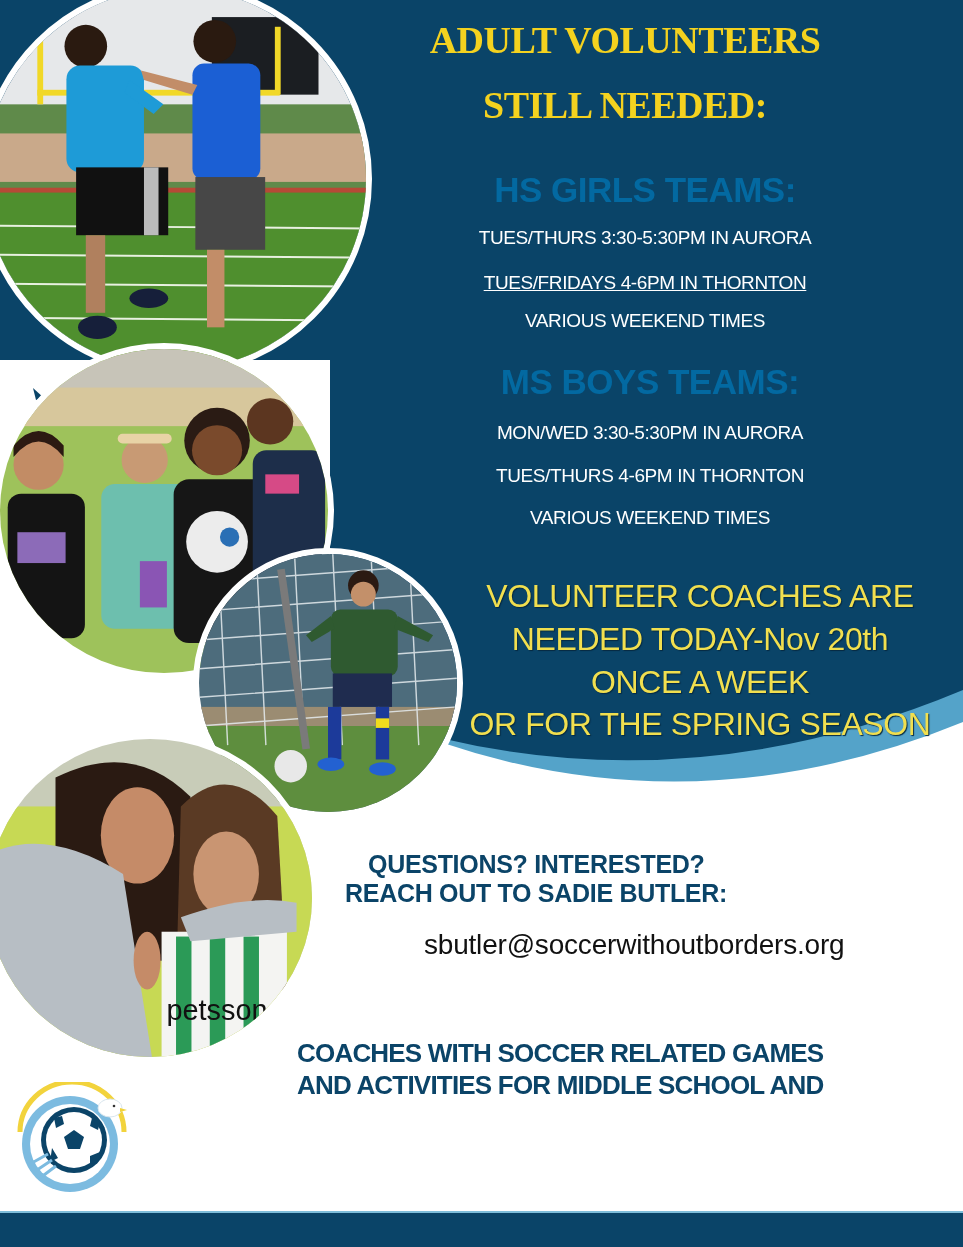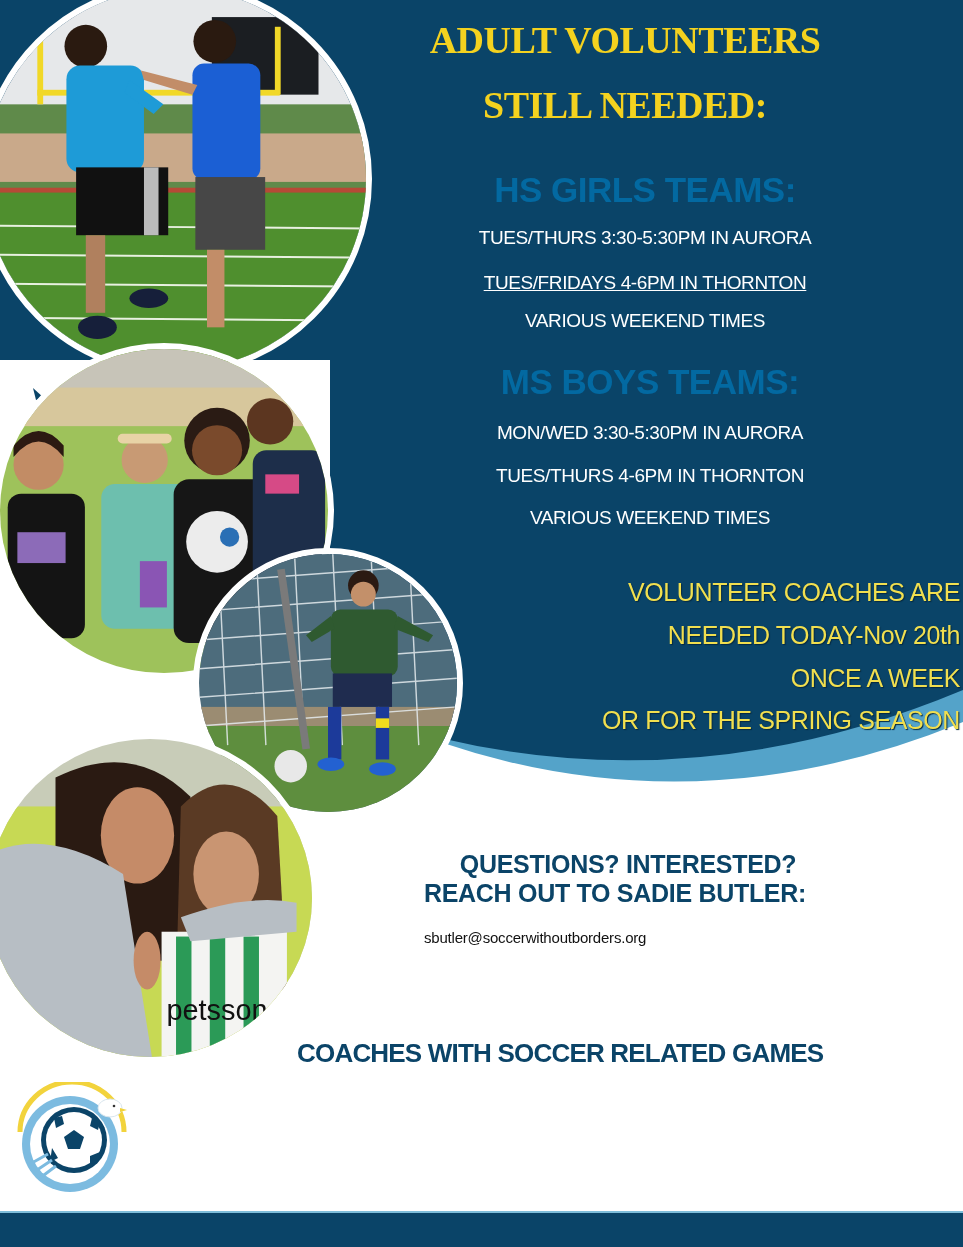--- a/index.html
+++ b/index.html
@@ -4,23 +4,23 @@
 <style>
   html, body { margin:0; padding:0; }
   body { width:963px; height:1247px; position:relative; overflow:hidden; background:#ffffff; font-family:"Liberation Sans", sans-serif; }
   .abs { position:absolute; }
   #bg-svg { position:absolute; left:0; top:0; width:963px; height:1247px; }
   .photo { position:absolute; border-radius:50%; overflow:hidden; border:6px solid #ffffff; box-sizing:border-box; }
   .photo svg { width:100%; height:100%; display:block; }
   .headline { position:absolute; color:#f4d21f; font-weight:bold; font-size:38px; text-align:center; letter-spacing:-0.5px; line-height:1;font-family:Liberation Serif, serif; }
   .team-head { position:absolute; color:#0369a1; font-weight:bold; font-size:35px; text-align:center; letter-spacing:-0.5px; line-height:1; }
   .sched { position:absolute; color:#ffffff; font-size:19px; text-align:center; line-height:1; letter-spacing:-0.4px; white-space:nowrap; }
-  .yellow-line { position:absolute; color:#f1df4f; font-size:25px; text-align:right; line-height:1; white-space:nowrap; letter-spacing:-0.4px; text-shadow:1px 1px 1px #062a42; }
-  .contact-head { position:absolute; color:#0b4468; font-weight:bold; font-size:25px; line-height:28px; text-align:center; white-space:nowrap; letter-spacing:-0.3px; }
-  .email { position:absolute; color:#111111; font-size:15px; white-space:nowrap; letter-spacing:-0.2px; }
+  .yellow-line { position:absolute; color:#f1df4f; font-size:32px; text-align:center; line-height:1; white-space:nowrap; letter-spacing:-0.4px; text-shadow:1px 1px 1px #062a42; }
+  .contact-head { position:absolute; color:#0b4468; font-weight:bold; font-size:25px; line-height:28px; text-align:left; white-space:nowrap; letter-spacing:-0.3px; }
+  .email { position:absolute; color:#111111; font-size:28px; white-space:nowrap; letter-spacing:-0.2px; }
   .desc { position:absolute; color:#0b4468; font-weight:bold; font-size:26px; line-height:31.5px; letter-spacing:-0.8px; }
 </style>
 </head>
 <body>
 
 <svg id="bg-svg" viewBox="0 0 963 1247" xmlns="http://www.w3.org/2000/svg">
 
   <path d="M330,0 L963,0 L963,722 Q700,830 440,742 L330,700 Z" fill="#54a3c9"></path>
 
   <path d="M330,0 L963,0 L963,690 Q700,800 440,738 L330,700 Z" fill="#0a4468"></path>
@@ -162,20 +162,21 @@
 <div class="yellow-line" style="left:440px; top:623px; width:520px;">NEEDED TODAY-Nov 20th</div>
 <div class="yellow-line" style="left:440px; top:666px; width:520px;">ONCE A WEEK</div>
 <div class="yellow-line" style="left:440px; top:708px; width:520px;">OR FOR THE SPRING SEASON</div>
 
 <div class="contact-head" style="left:368px; top:850px; width:520px;">QUESTIONS? INTERESTED?</div>
 <div class="contact-head" style="left:345px; top:879px; width:540px;">REACH OUT TO SADIE BUTLER:</div>
 <div class="email" style="left:424px; top:929px;">sbutler@soccerwithoutborders.org</div>
 
 <div class="desc" style="left:297px; top:1038px; width:640px;">
   <div>COACHES WITH SOCCER RELATED GAMES</div>
+  <div>AND ACTIVITIES FOR MIDDLE SCHOOL AND</div>
 </div>
 
 <div class="abs" style="left:12px; top:1082px; width:120px; height:115px;">
   <svg viewBox="0 0 120 115" width="120" height="115" xmlns="http://www.w3.org/2000/svg">
     <path d="M8,50 A52,50 0 0 1 112,50" stroke="#f2d33c" stroke-width="5" fill="none"></path>
     <circle cx="58" cy="62" r="48" fill="#7cbbe0"></circle>
     <circle cx="58" cy="62" r="40" fill="#ffffff"></circle>
     <circle cx="62" cy="58" r="33" fill="#0b4468"></circle>
     <circle cx="62" cy="58" r="28" fill="#ffffff"></circle>
     <polygon points="62,48 72,55 68,67 56,67 52,55" fill="#0b4468"></polygon>

